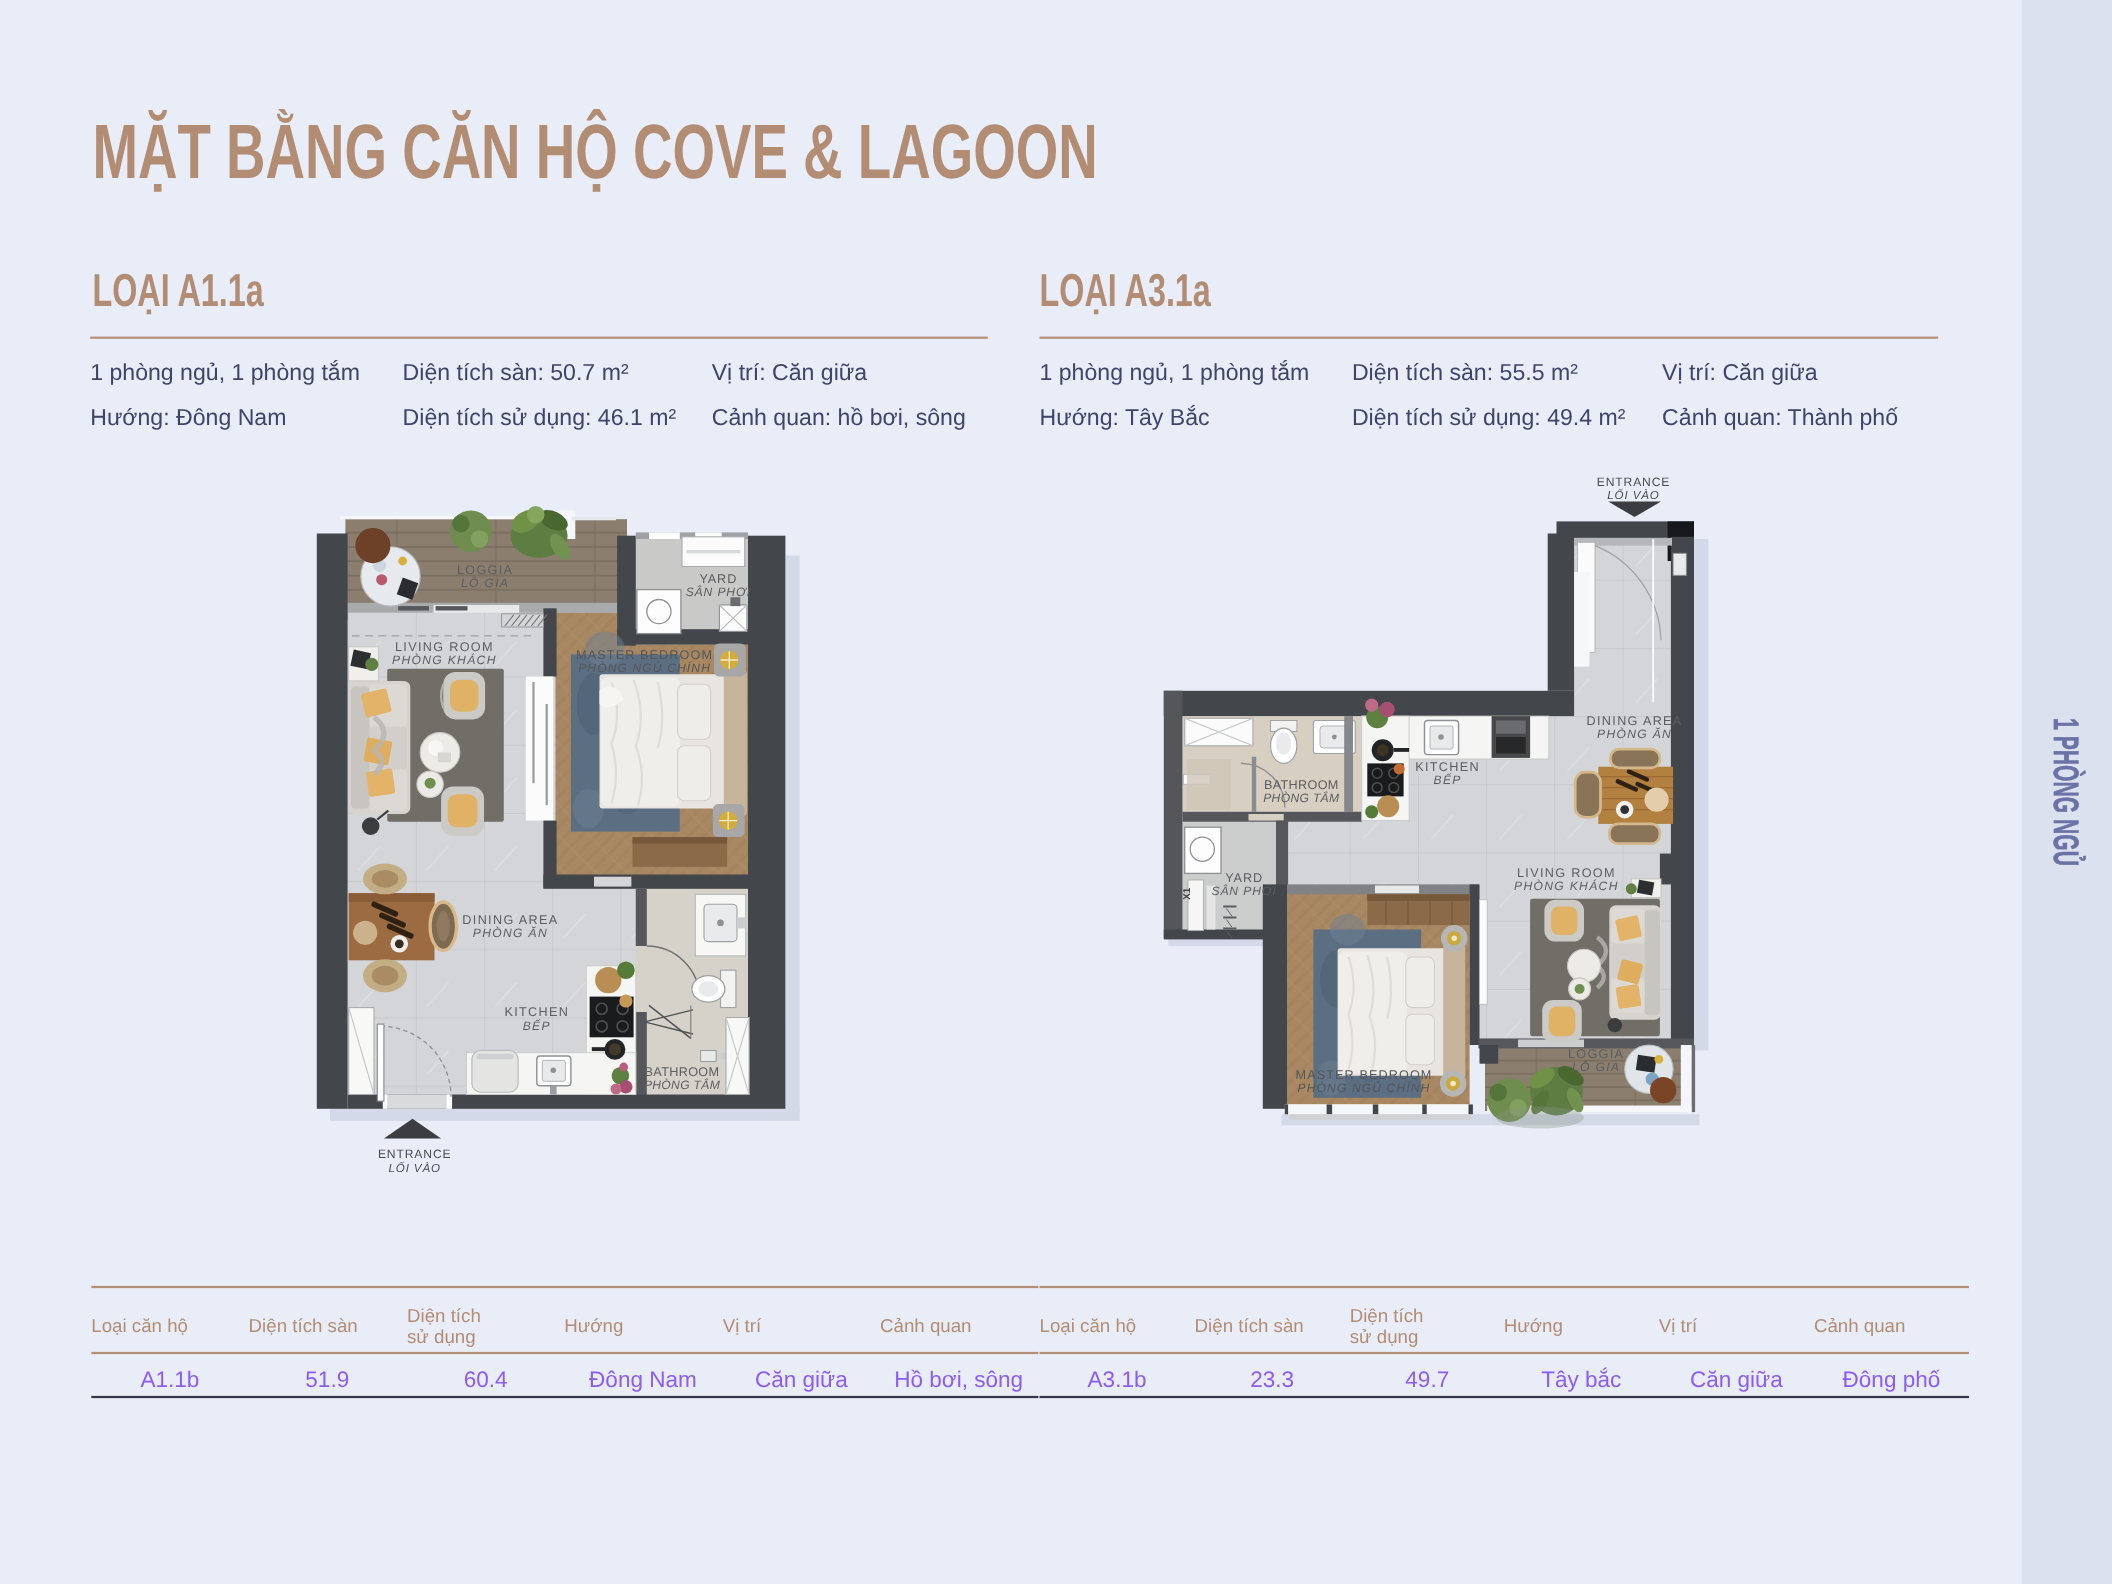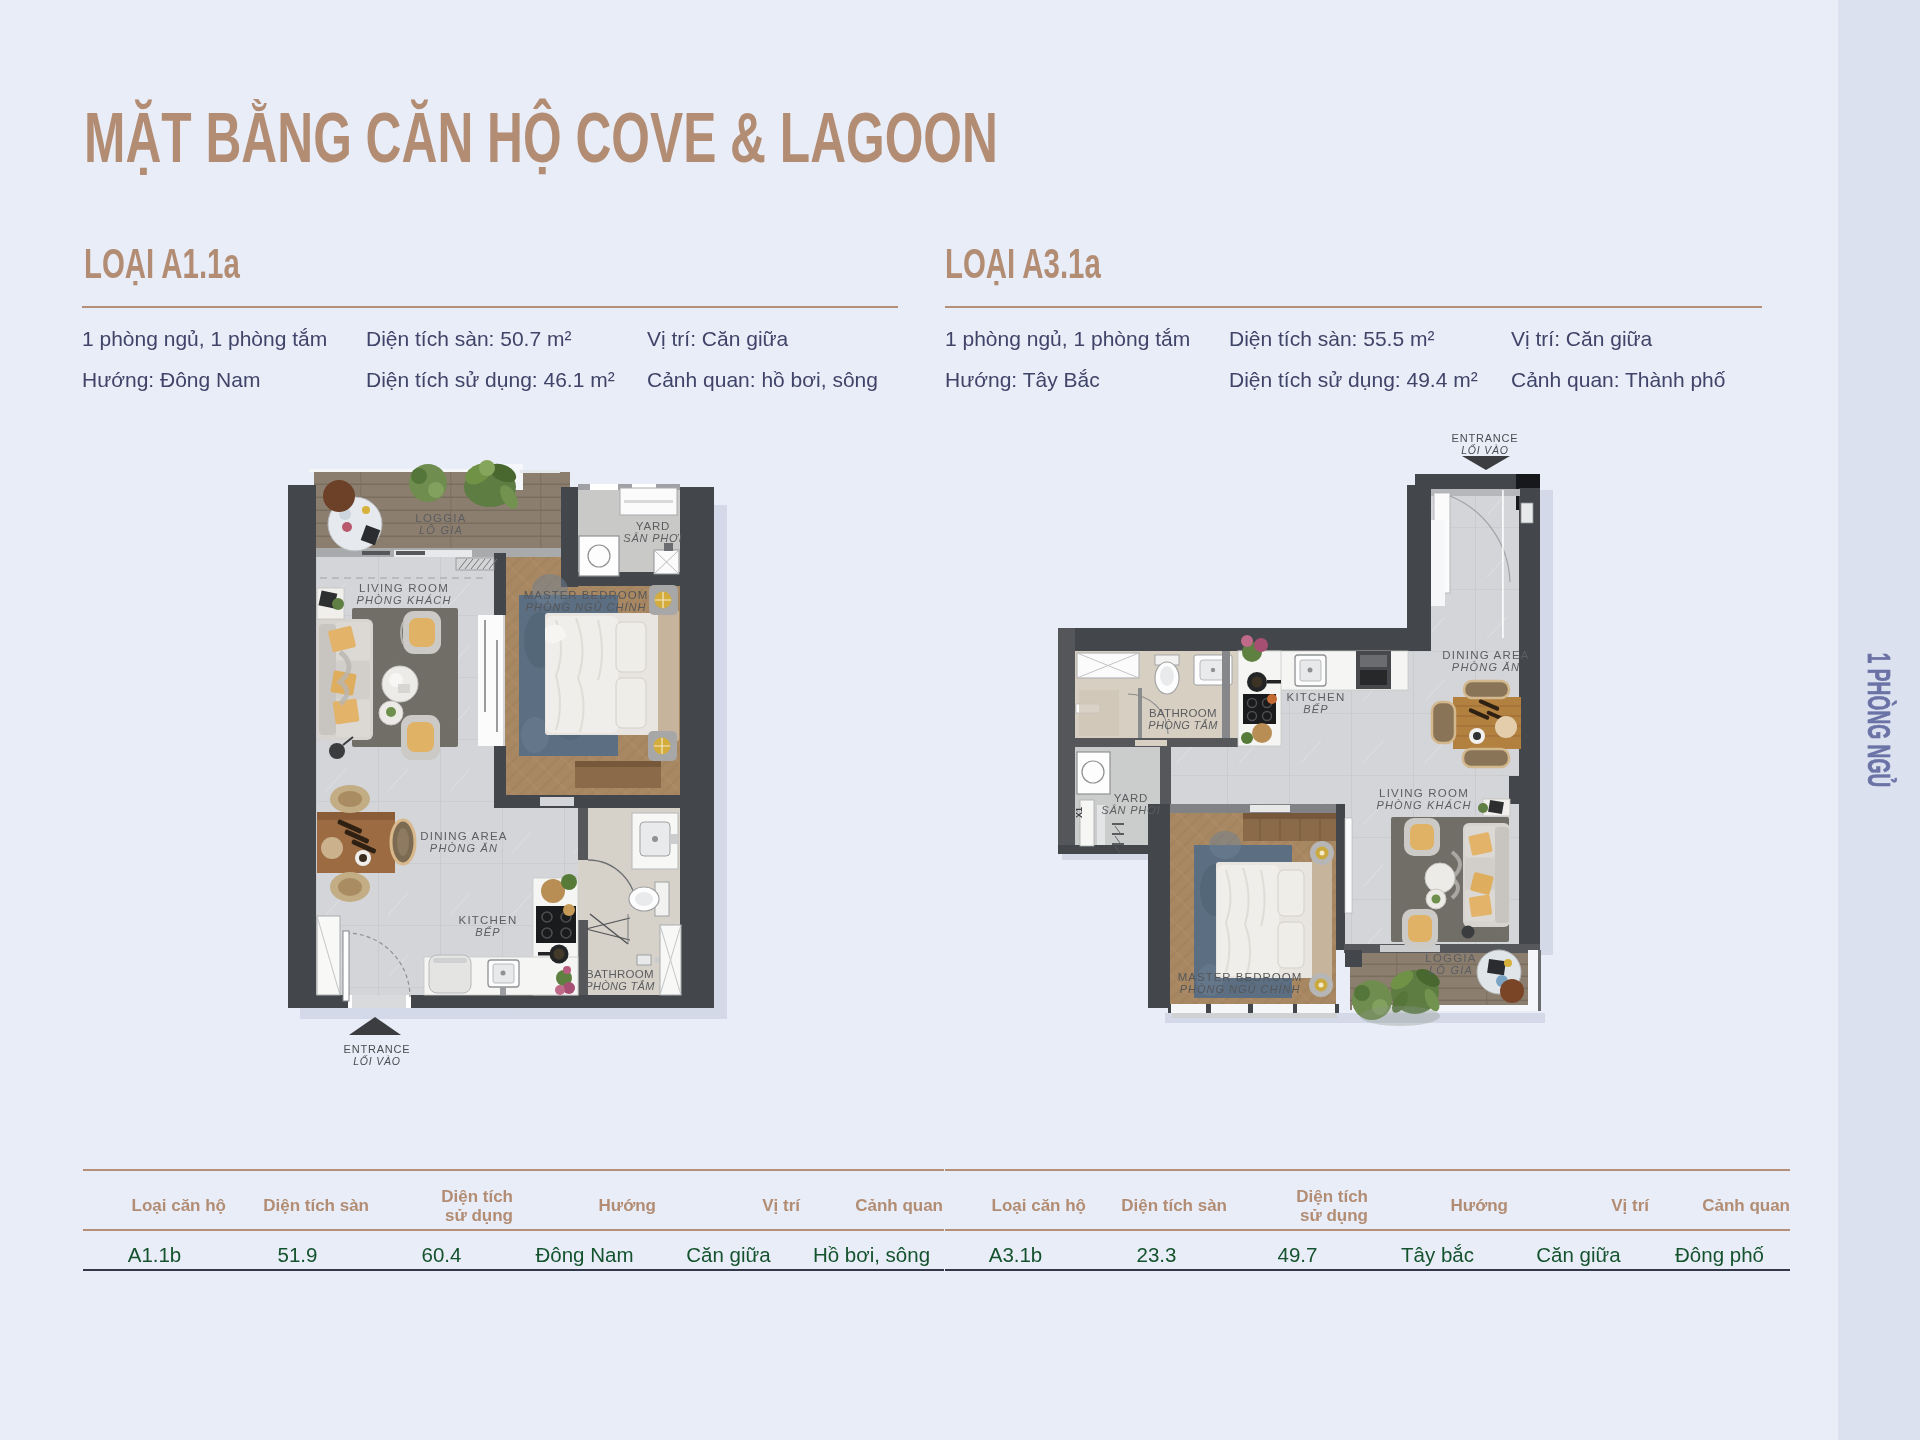--- a/index.html
+++ b/index.html
@@ -1,22 +1,22 @@
 <!DOCTYPE html>
 <html><head>
 <meta charset="utf-8">
 <style>
 *{margin:0;padding:0;box-sizing:border-box}
 html,body{width:1920px;height:1440px;background:#e9edf8;font-family:"Liberation Sans",sans-serif;overflow:hidden}
 .abs{position:absolute}
 .cond{transform-origin:0 0;transform:scaleX(.71);white-space:nowrap}
 .info{font-size:21px;color:#3f4468;white-space:nowrap}
 .hline{height:2px;background:#b59078}
-.thdr{font-size:17px;font-weight:bold;color:#b28d74;text-align:right;line-height:19px}
-.tdata{font-size:20.5px;color:#14532d;text-align:center;white-space:nowrap}
+.thdr{font-size:17px;font-weight:normal;color:#b28d74;text-align:left;line-height:19px}
+.tdata{font-size:20.5px;color:#8b5cf6;text-align:center;white-space:nowrap}
 </style>
 </head>
 <body>
 <div class="abs" style="left:0;top:0;width:1920px;height:1440px;position:relative">
 
 <div class="abs" style="left:1838px;top:0;width:82px;height:1440px;background:#dce1f0"></div>
 
 <div class="abs" style="left:1878px;top:720px;width:0;height:0">
 <div style="position:absolute;transform-origin:center;font-size:32px;font-weight:bold;color:#6b73a6;-webkit-text-stroke:0.7px #6b73a6;letter-spacing:0px;white-space:nowrap;font-family:'Liberation Sans',sans-serif;transform:translate(-50%,-50%) rotate(90deg) scaleX(.6)">1 PHÒNG NGỦ</div>
 </div>

